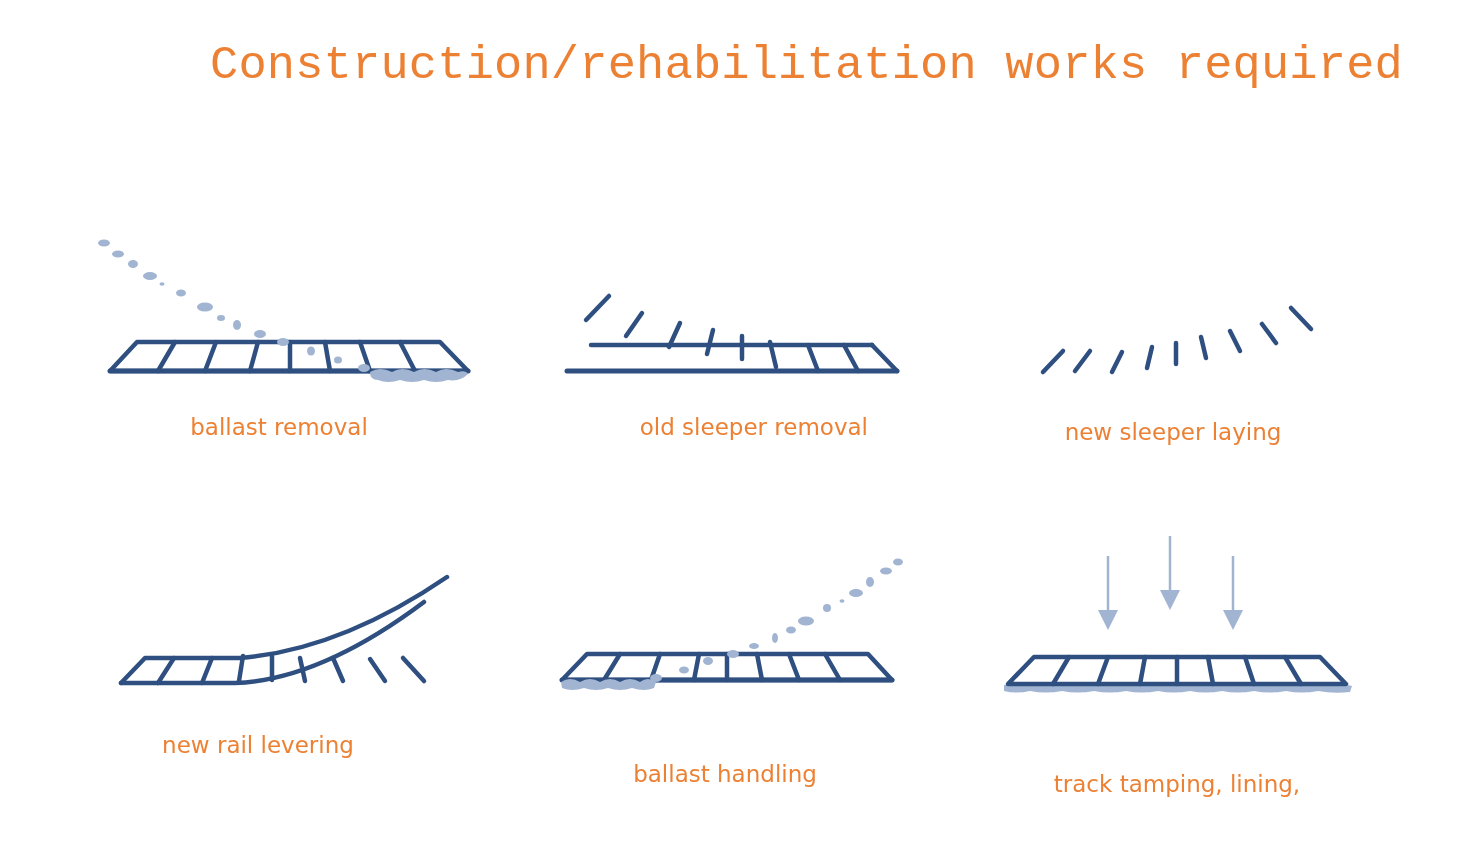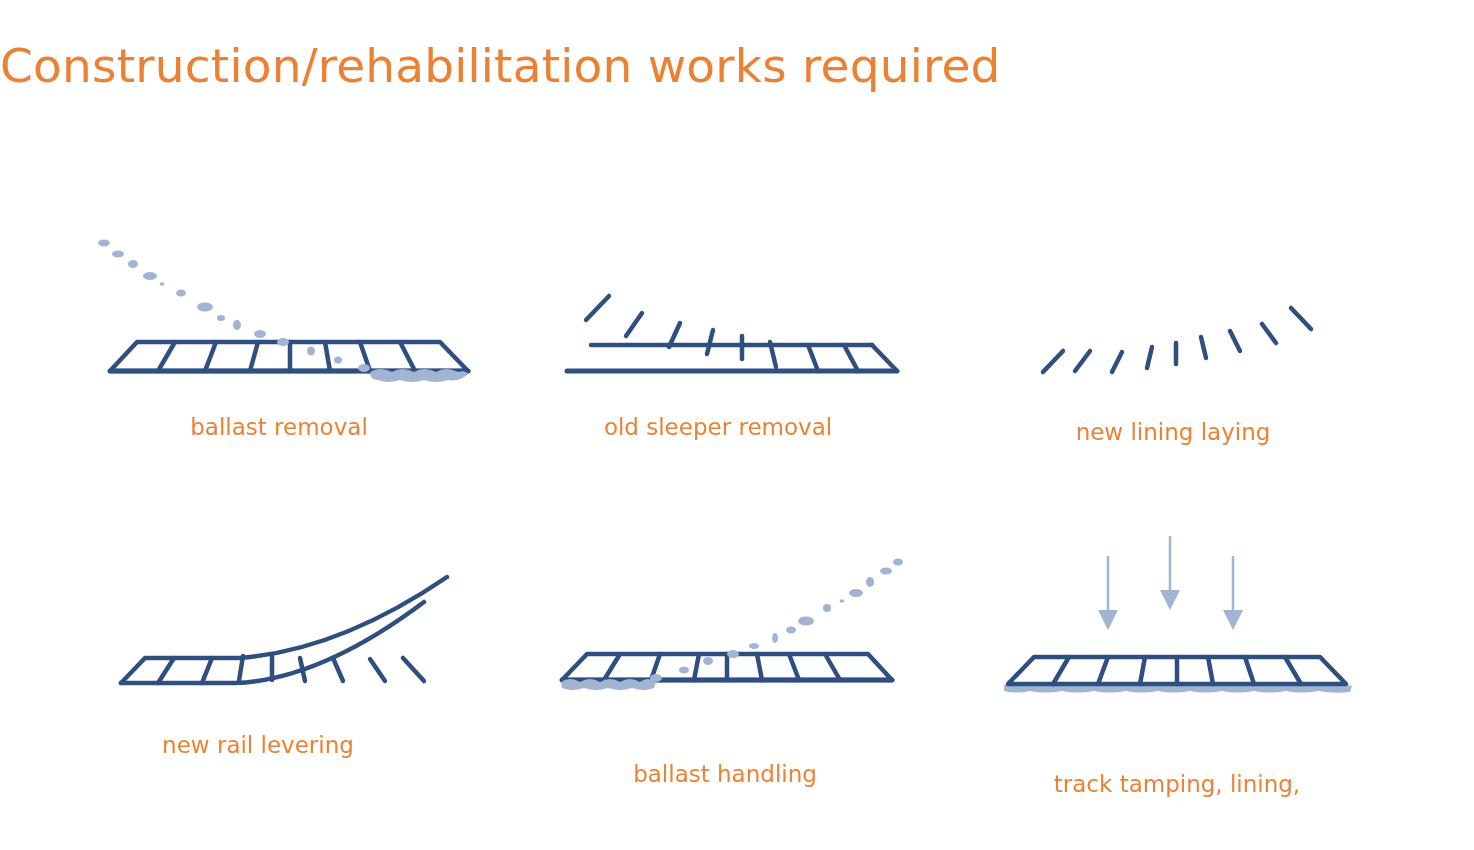--- a/index.html
+++ b/index.html
@@ -1,19 +1,19 @@
 <!DOCTYPE html>
 <html><head>
 <meta charset="utf-8">
 <style>
   html, body { margin: 0; padding: 0; background: #ffffff; }
   body { width: 1474px; height: 850px; position: relative; overflow: hidden; font-family: "DejaVu Sans", sans-serif; }
   .title {
-    position: absolute; left: 0; top: 34px; width: 1403px; text-align: left;
-    color: #ec8134; font-size: 47px; line-height: 64px; font-weight: 500; letter-spacing: 0.2px;
+    position: absolute; left: 0; top: 34px; width: 1403px; text-align: right;
+    color: #ec8134; font-size: 47px; line-height: 64px; font-weight: 500; letter-spacing: 0.2px; font-family: Liberation Mono, monospace;
   }
   .title span { display: block; }
   .art { position: absolute; left: 0; top: 0; }
   .label {
     position: absolute; color: #ec8134; font-size: 23px; line-height: 32px; text-align: center;
     white-space: nowrap;
   }
   .label span { display: block; }
 </style>
 </head>
@@ -150,19 +150,19 @@
     <line class="trk" x1="1098" y1="684" x2="1108" y2="657"></line>
     <line class="trk" x1="1140" y1="684" x2="1145" y2="657"></line>
     <line class="trk" x1="1177" y1="684" x2="1177" y2="657"></line>
     <line class="trk" x1="1213" y1="684" x2="1208" y2="657"></line>
     <line class="trk" x1="1254" y1="684" x2="1245" y2="657"></line>
     <line class="trk" x1="1301" y1="684" x2="1285" y2="657"></line>
   </g>
 </svg>
 
 <div class="label" style="left:129px; top:411px; width:300px;">ballast removal</div>
-<div class="label" style="left:568px; top:411px; width:300px;">old sleeper removal</div>
-<div class="label" style="left:1023px; top:416px; width:300px;">new lining laying</div>
+<div class="label" style="left:568px; top:411px; width:300px;text-align:right;">old sleeper removal</div>
+<div class="label" style="left:1023px; top:416px; width:300px;">new sleeper laying</div>
 <div class="label" style="left:108px; top:729px; width:300px;">new rail levering</div>
 <div class="label" style="left:575px; top:758px; width:300px;">ballast handling</div>
 <div class="label" style="left:1002px; top:768px; width:350px;">
   <span>track tamping, lining,</span>
 </div>
 
 </body></html>

